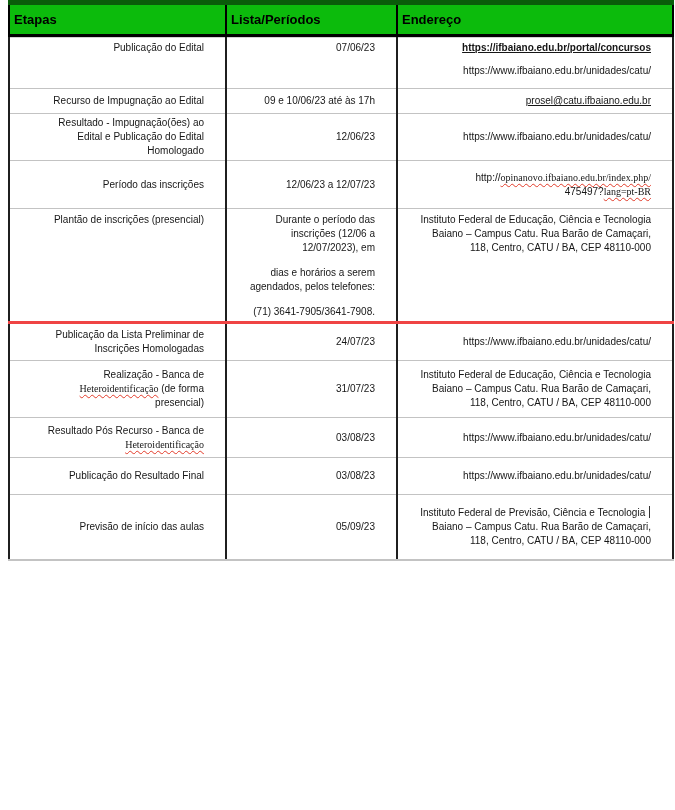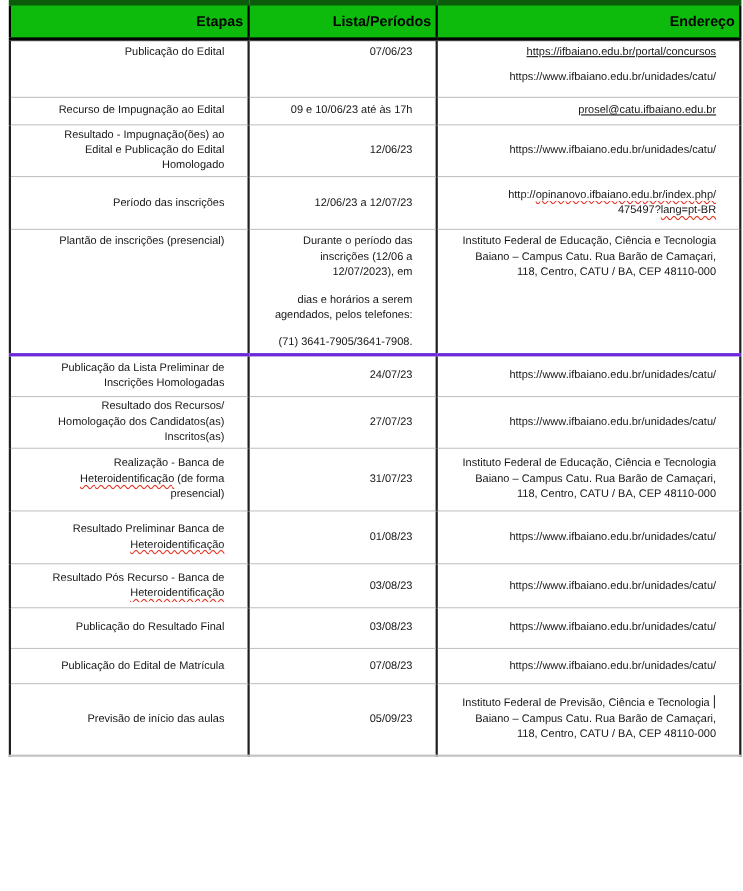--- a/index.html
+++ b/index.html
@@ -11,44 +11,45 @@
     width:664px; table-layout:fixed;
     border-collapse:collapse;
   }
   th {
     background:#0cbb0c;
     border-left:2px solid #000; border-right:2px solid #000;
     border-top:5px solid #0a5c0a;
     border-bottom:3px solid #000;
     box-shadow:0 3px 0 -1px #d2d2d2;
     font-size:13px; font-weight:bold; color:#000;
-    height:27px; text-align:right; padding:1px 4px;
+    height:27px; text-align:left; padding:1px 4px;
   }
   td {
     border-left:2px solid #1f1f1f; border-right:2px solid #1f1f1f;
     border-top:1.5px solid #c3c3c3; border-bottom:1.5px solid #c3c3c3;
     font-size:10px; line-height:14px; color:#161616;
     text-align:right; vertical-align:middle;
     padding:2px 21px; overflow:hidden;
   }
   tr.vtop td { vertical-align:top; padding-top:4px; }
-  tr.thick td { border-bottom:3px solid #6d28d9; }
+  tr.thick td { border-bottom:3px solid #ef4444; }
   tbody tr:last-child td { border-bottom:2px solid #c3c3c3; }
 
   .ln { min-height:14px; }
   .pp  { margin-bottom:11px; }   
-  .pp2 { margin-bottom:9px; }    
+  .pp2 { margin-bottom:9px;font-weight:bold; }    
   .u { text-decoration:underline; }
   .sp {
     text-decoration:underline;
     text-decoration-style:wavy;
     text-decoration-color:#e23b2a;
     text-decoration-thickness:1px;
     text-underline-offset:2px;
     text-decoration-skip-ink:none;
+    font-family:Liberation Serif, serif;
   }
   .link { color:#161616; cursor:pointer; }
   .addr {}
   .caret {
     display:inline-block; width:1px; height:12px;
     background:#333; vertical-align:-2px; margin:0 1px 0 1px;
   }
 </style>
 </head>
 <body>
@@ -139,56 +140,34 @@
           </td>
         <td>
             <div class="ln">24/07/23</div>
           </td>
         <td>
             <div class="ln"><span class="link">https://www.ifbaiano.edu.br/unidades/catu/</span></div>
           </td>
       </tr>
 
 
-      <tr style="height:42px">
-        <td>
-            <div class="ln">Resultado dos Recursos/ Homologação dos Candidatos(as) Inscritos(as)</div>
-          </td>
-        <td>
-            <div class="ln">27/07/23</div>
-          </td>
-        <td>
-            <div class="ln"><span class="link">https://www.ifbaiano.edu.br/unidades/catu/</span></div>
-          </td>
-      </tr>
 
 
       <tr style="height:57px">
         <td>
             <div class="ln"><span>Realização - Banca de </span><span class="sp">Heteroidentificação</span><span> (de forma presencial)</span></div>
           </td>
         <td>
             <div class="ln">31/07/23</div>
           </td>
         <td>
             <div class="addr">Instituto Federal de Educação, Ciência e Tecnologia Baiano – Campus Catu. Rua Barão de Camaçari, 118, Centro, CATU / BA, CEP 48110-000</div>
           </td>
       </tr>
 
-      <tr style="height:48px">
-        <td>
-            <div class="ln"><span>Resultado Preliminar Banca de </span><span class="sp">Heteroidentificação</span></div>
-          </td>
-        <td>
-            <div class="ln">01/08/23</div>
-          </td>
-        <td>
-            <div class="ln"><span class="link">https://www.ifbaiano.edu.br/unidades/catu/</span></div>
-          </td>
-      </tr>
 
 
       <tr style="height:40px">
         <td>
             <div class="ln"><span>Resultado Pós Recurso - Banca de </span><span class="sp">Heteroidentificação</span></div>
           </td>
         <td>
             <div class="ln">03/08/23</div>
           </td>
         <td>
@@ -201,31 +180,20 @@
             <div class="ln">Publicação do Resultado Final</div>
           </td>
         <td>
             <div class="ln">03/08/23</div>
           </td>
         <td>
             <div class="ln"><span class="link">https://www.ifbaiano.edu.br/unidades/catu/</span></div>
           </td>
       </tr>
 
-      <tr style="height:32px">
-        <td>
-            <div class="ln">Publicação do Edital de Matrícula</div>
-          </td>
-        <td>
-            <div class="ln">07/08/23</div>
-          </td>
-        <td>
-            <div class="ln"><span class="link">https://www.ifbaiano.edu.br/unidades/catu/</span></div>
-          </td>
-      </tr>
 
       <tr style="height:65px">
         <td>
             <div class="ln">Previsão de início das aulas</div>
           </td>
         <td>
             <div class="ln">05/09/23</div>
           </td>
         <td>
           <div class="addr"><span>Instituto Federal de Previsão, Ciência e Tecnologia </span><span class="caret"></span><span>Baiano – Campus Catu. Rua Barão de Camaçari, 118, Centro, CATU / BA, CEP 48110-000</span></div>

